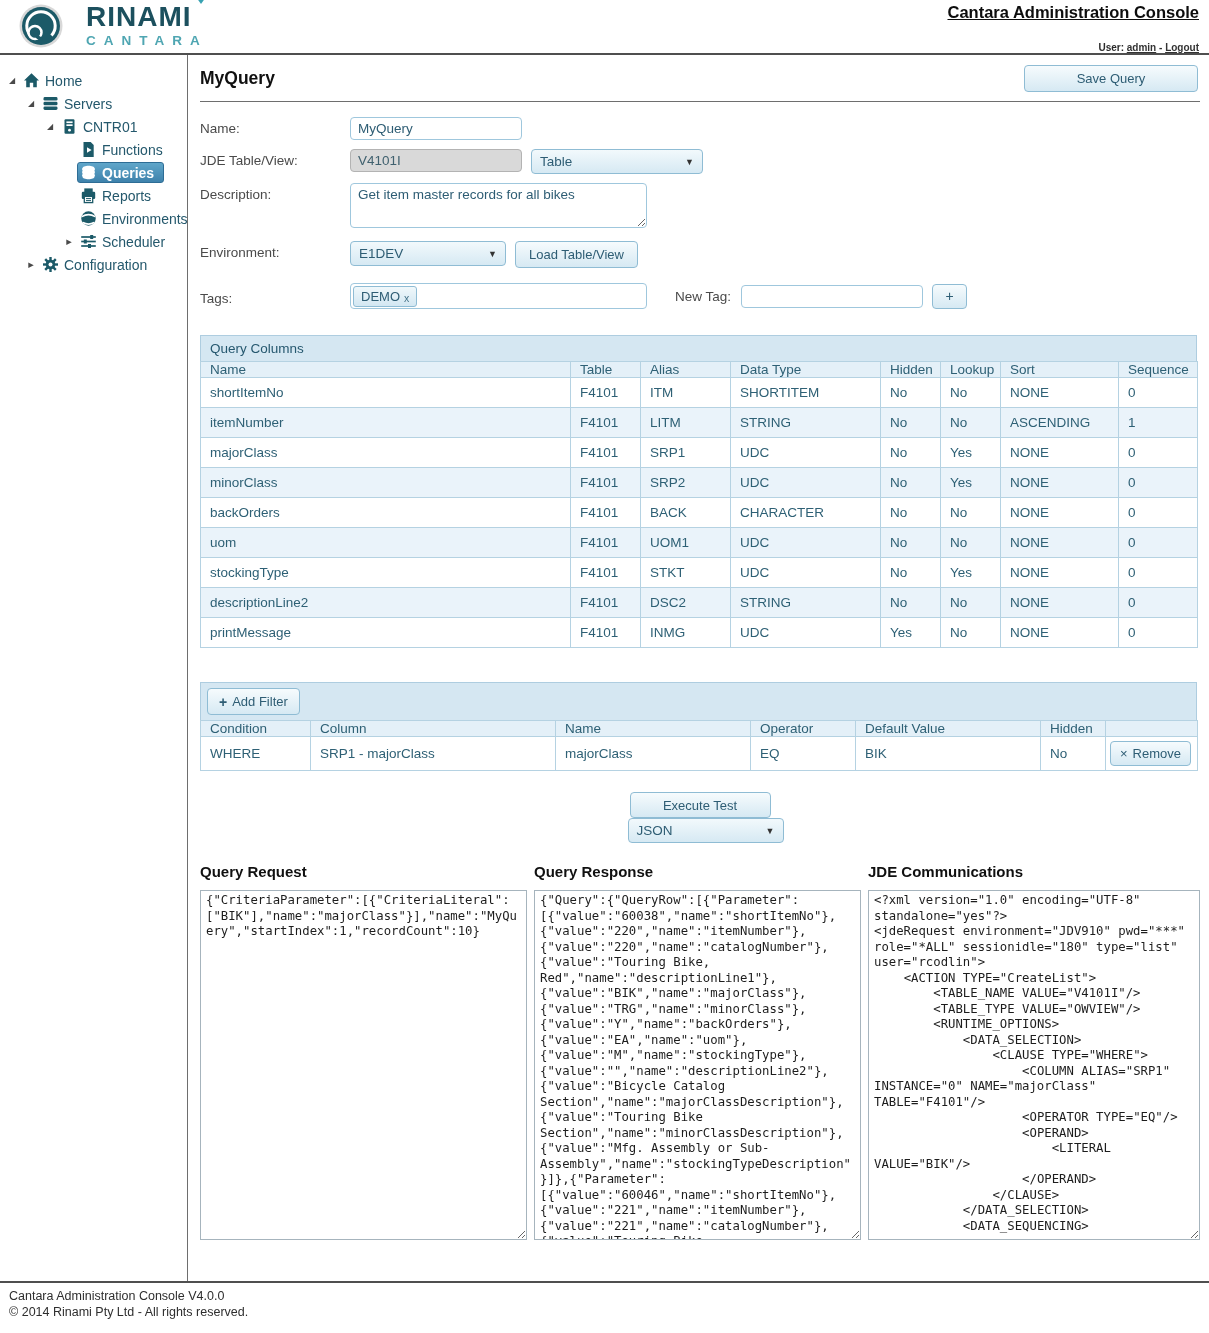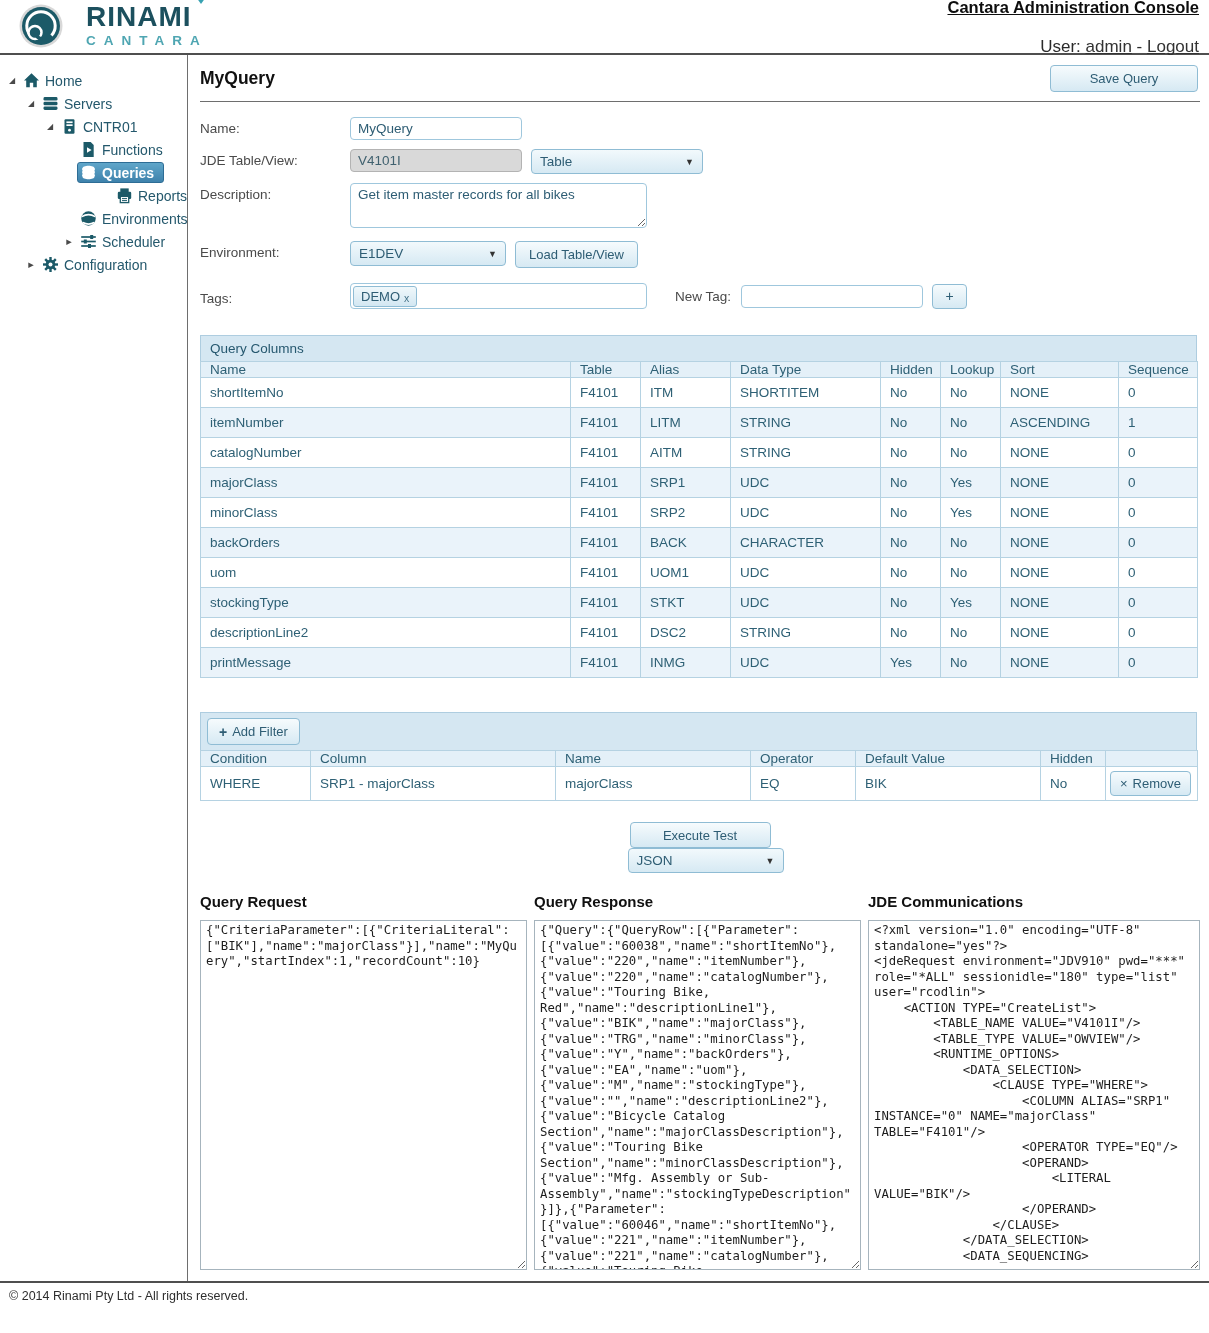--- a/index.html
+++ b/index.html
@@ -21,21 +21,21 @@
     letter-spacing: 1px; position: relative; display: inline-block;
   }
   .logo-primary::after {
     content: ""; position: absolute; right: 2px; top: -6px;
     border-left: 5px solid transparent; border-right: 5px solid transparent;
     border-top: 7px solid #38a2b2;
   }
   .logo-secondary { font-size: 13.5px; font-weight: bold; color: #4fa6b2; letter-spacing: 8px; margin-top: 3px; }
   .header-right { text-align: right; padding-top: 4px; }
   .app-title { font-size: 16.5px; font-weight: bold; color: #0d0d0d; text-decoration: underline; }
-  .user-line { font-size: 17px; color: #2b2b2b; margin-top: 20px; }
+  .user-line { font-size: 10px; color: #2b2b2b; margin-top: 20px; font-weight: bold; }
   .user-line a { color: #333; }
   
   .content { display: flex; height: 1226px; }
   .sidebar { width: 188px; flex-shrink: 0; border-right: 1px solid #6e6e6e; padding-top: 14px; }
   .main { flex: 1; padding: 6px 12px 0 12px; position: relative; }
   
   .tree-row { height: 23px; display: flex; align-items: center; font-size: 14px; color: #24586c; white-space: nowrap; cursor: pointer; }
   .expander { width: 16px; flex-shrink: 0; font-size: 8px; color: #4a4a4a; text-align: center; }
   .tree-pill { display: flex; align-items: center; padding: 1px 5px 1px 2px; border-radius: 3px; border: 1px solid transparent; }
   .tree-pill.selected {
@@ -66,21 +66,21 @@
     font-size: 13.5px; color: #2e5d74; cursor: pointer;
   }
   .select .arrow { font-size: 9px; color: #333; margin-left: 8px; }
   textarea {
     border: 1px solid #9fc7dd; border-radius: 4px;
     font-family: inherit; font-size: 13.5px; color: #2e5d74; padding: 3px 7px;
   }
   
   .title-row { display: flex; justify-content: space-between; align-items: flex-start; padding: 4px 2px 9px 0; border-bottom: 1px solid #6e6e6e; margin-bottom: 15px; }
   .page-title { font-size: 17.5px; font-weight: bold; color: #101010; padding-top: 3px; }
-  .save-btn { width: 148px; height: 27px; }
+  .save-btn { width: 174px; height: 27px; }
   
   .form-row { display: flex; align-items: flex-start; margin-bottom: 9px; }
   .form-label { width: 150px; flex-shrink: 0; font-size: 13.5px; color: #4a4a4a; padding-top: 4px; }
   .w170 { width: 172px; }
   .ml8 { margin-left: 9px; }
   .desc-area { width: 297px; height: 45px; resize: both; }
   .load-btn { height: 27px; padding: 0 13px; }
   .env-row { margin-top: 13px; }
   .tags-row { margin-top: 15px; align-items: center; }
   .tags-box { width: 297px; height: 26px; border: 1px solid #9fc7dd; border-radius: 4px; display: flex; align-items: center; padding: 0 2px; }
@@ -218,21 +218,21 @@
           <span class="tree-pill selected">
             <span class="tree-icon">
               <svg width="17" height="17" viewBox="0 0 17 17">
                 <path fill="currentColor" d="M2.5 4.2C2.5 2.8 5.2 1.7 8.5 1.7s6 1.1 6 2.5v8.6c0 1.4-2.7 2.5-6 2.5s-6-1.1-6-2.5z"></path>
                 <path fill="none" stroke="#fff" stroke-width="1.1" d="M2.5 4.4c0 1.3 2.7 2.4 6 2.4s6-1.1 6-2.4M2.5 7.6c0 1.3 2.7 2.4 6 2.4s6-1.1 6-2.4M2.5 10.8c0 1.3 2.7 2.4 6 2.4s6-1.1 6-2.4"></path>
               </svg>
             </span>
             <span class="tree-label">Queries</span>
           </span>
         </div>
-        <div class="tree-row" style="padding-left: 97px;">
+        <div class="tree-row" style="padding-left: 61px;">
           <span class="expander"></span>
           <span class="tree-pill">
             <span class="tree-icon">
               <svg width="17" height="17" viewBox="0 0 17 17">
                 <rect x="4.3" y="1.4" width="8.4" height="4" fill="currentColor"></rect>
                 <rect x="1.8" y="4.8" width="13.4" height="7.2" rx="1.2" fill="currentColor"></rect>
                 <rect x="4.3" y="9.4" width="8.4" height="6.2" fill="#fff" stroke="currentColor" stroke-width="1.3"></rect>
                 <line x1="6" y1="11.6" x2="11" y2="11.6" stroke="currentColor" stroke-width="1"></line>
                 <line x1="6" y1="13.6" x2="11" y2="13.6" stroke="currentColor" stroke-width="1"></line>
               </svg>
@@ -374,30 +374,20 @@
             </tr>
             <tr>
               <td>itemNumber</td>
               <td>F4101</td>
               <td>LITM</td>
               <td>STRING</td>
               <td>No</td>
               <td>No</td>
               <td>ASCENDING</td>
               <td>1</td>
-            </tr>
-            <tr>
-              <td>catalogNumber</td>
-              <td>F4101</td>
-              <td>AITM</td>
-              <td>STRING</td>
-              <td>No</td>
-              <td>No</td>
-              <td>NONE</td>
-              <td>0</td>
             </tr>
             <tr>
               <td>majorClass</td>
               <td>F4101</td>
               <td>SRP1</td>
               <td>UDC</td>
               <td>No</td>
               <td>Yes</td>
               <td>NONE</td>
               <td>0</td>
@@ -547,14 +537,15 @@
                     &lt;/OPERAND&gt;
                 &lt;/CLAUSE&gt;
             &lt;/DATA_SELECTION&gt;
             &lt;DATA_SEQUENCING&gt;</textarea>
       </div>
     </div>
   </div>
 </div>
 
 <div class="footer">
+  <div>Cantara Administration Console V4.0.0</div>
   <div>© 2014 Rinami Pty Ltd - All rights reserved.</div>
 </div>
 
 </body></html>

